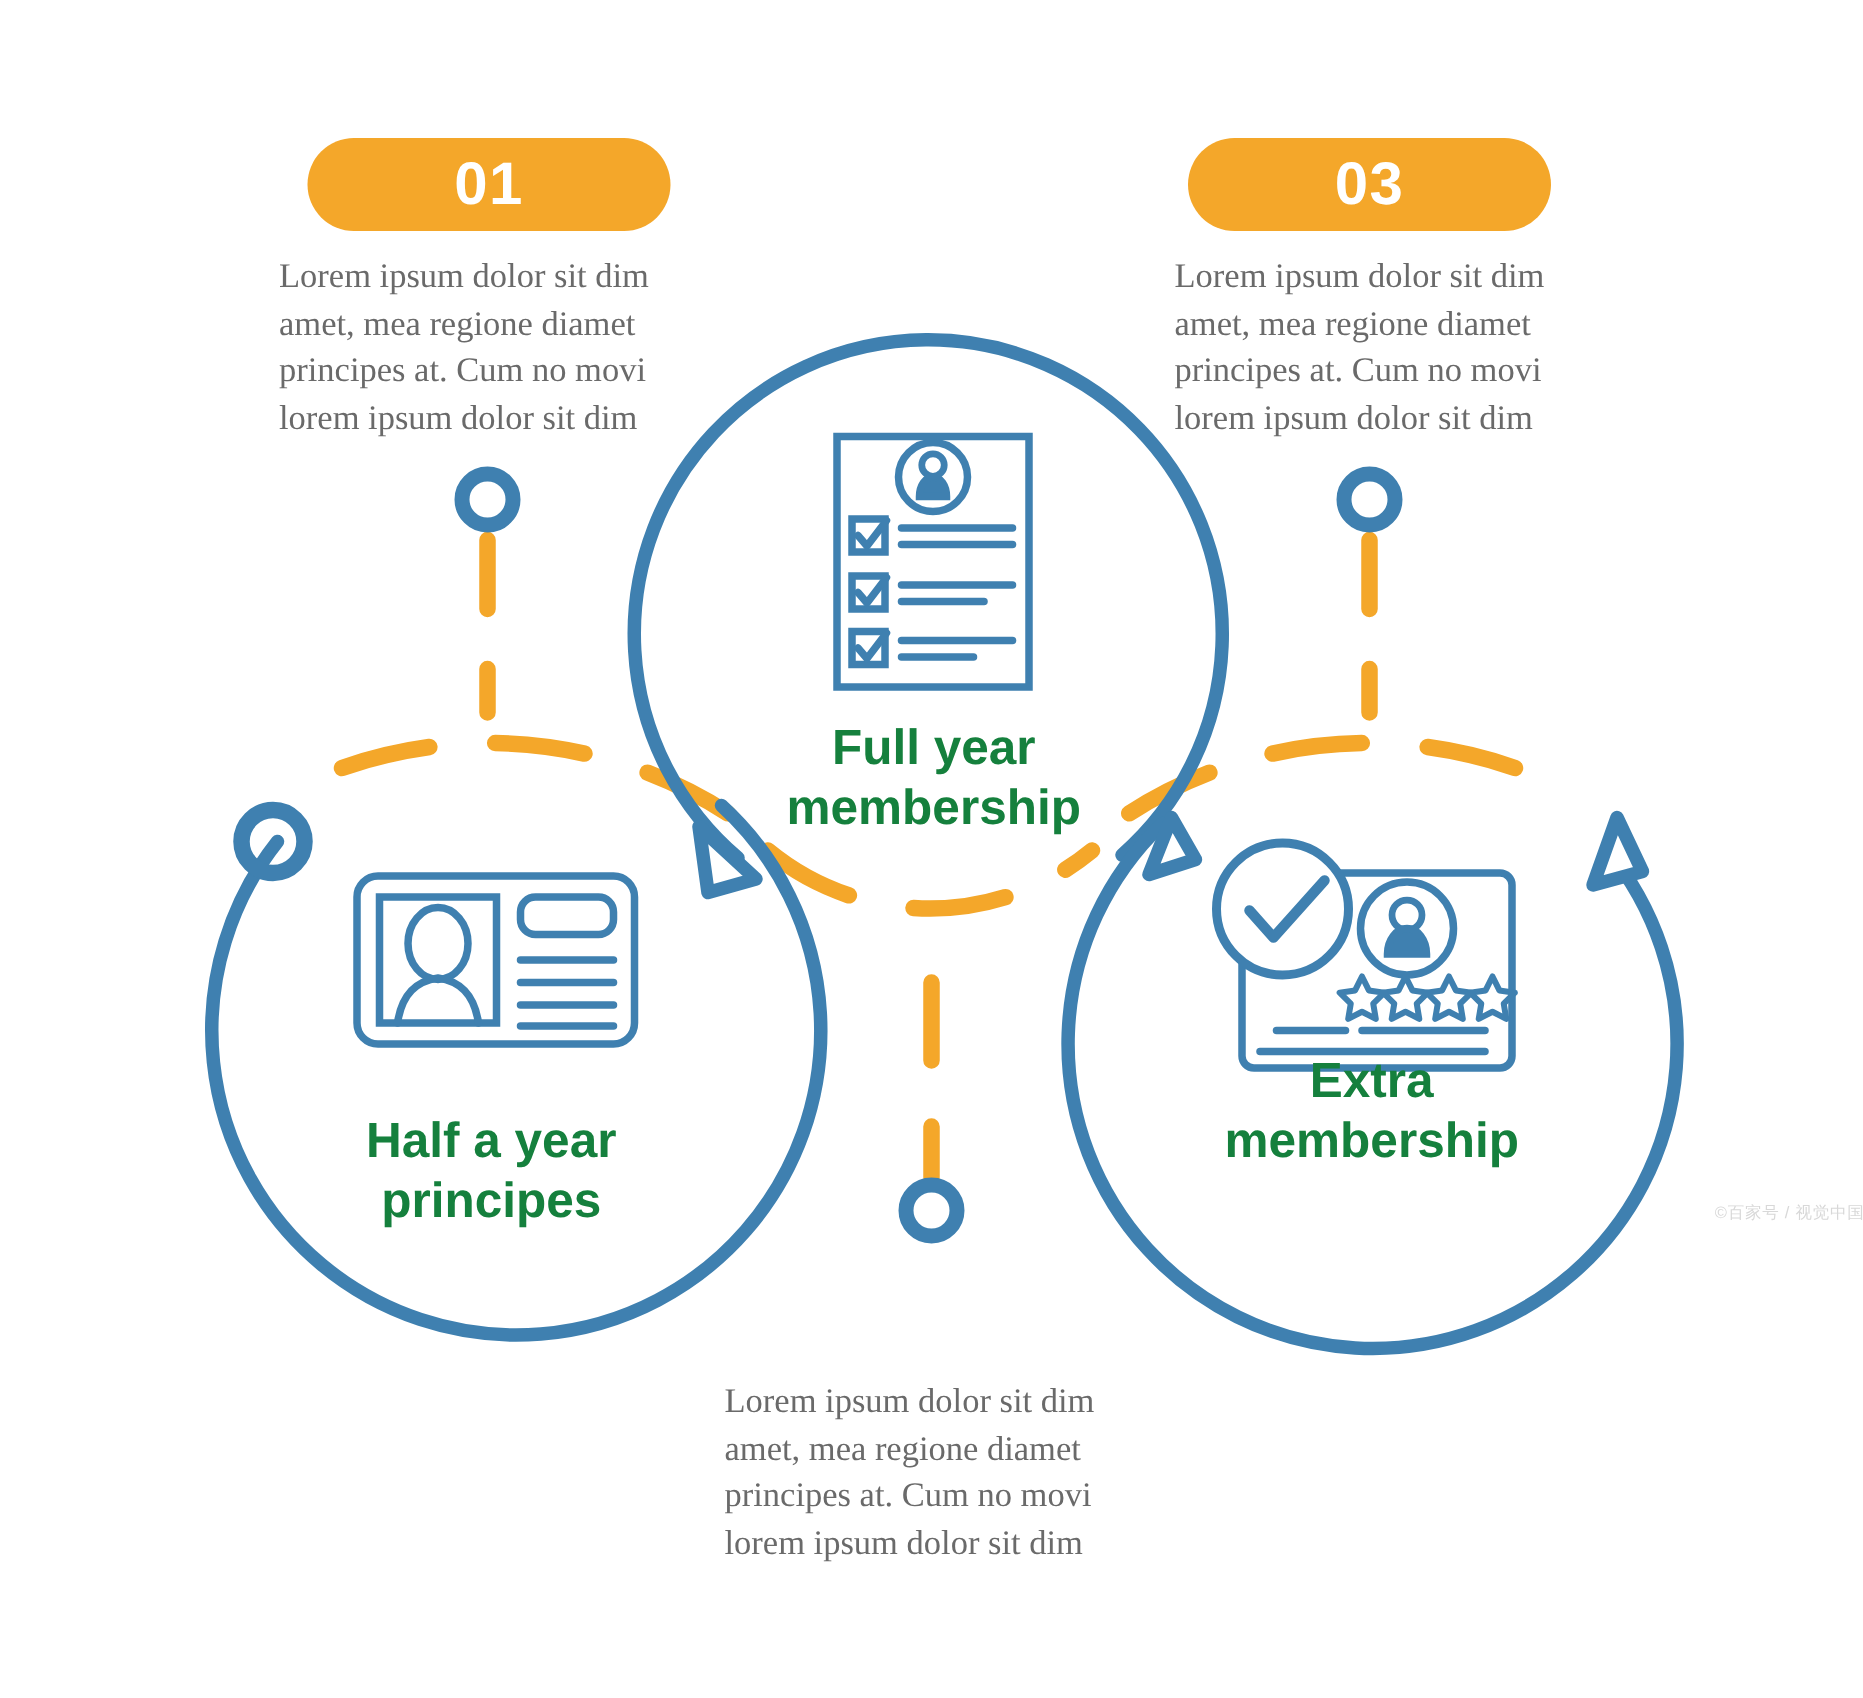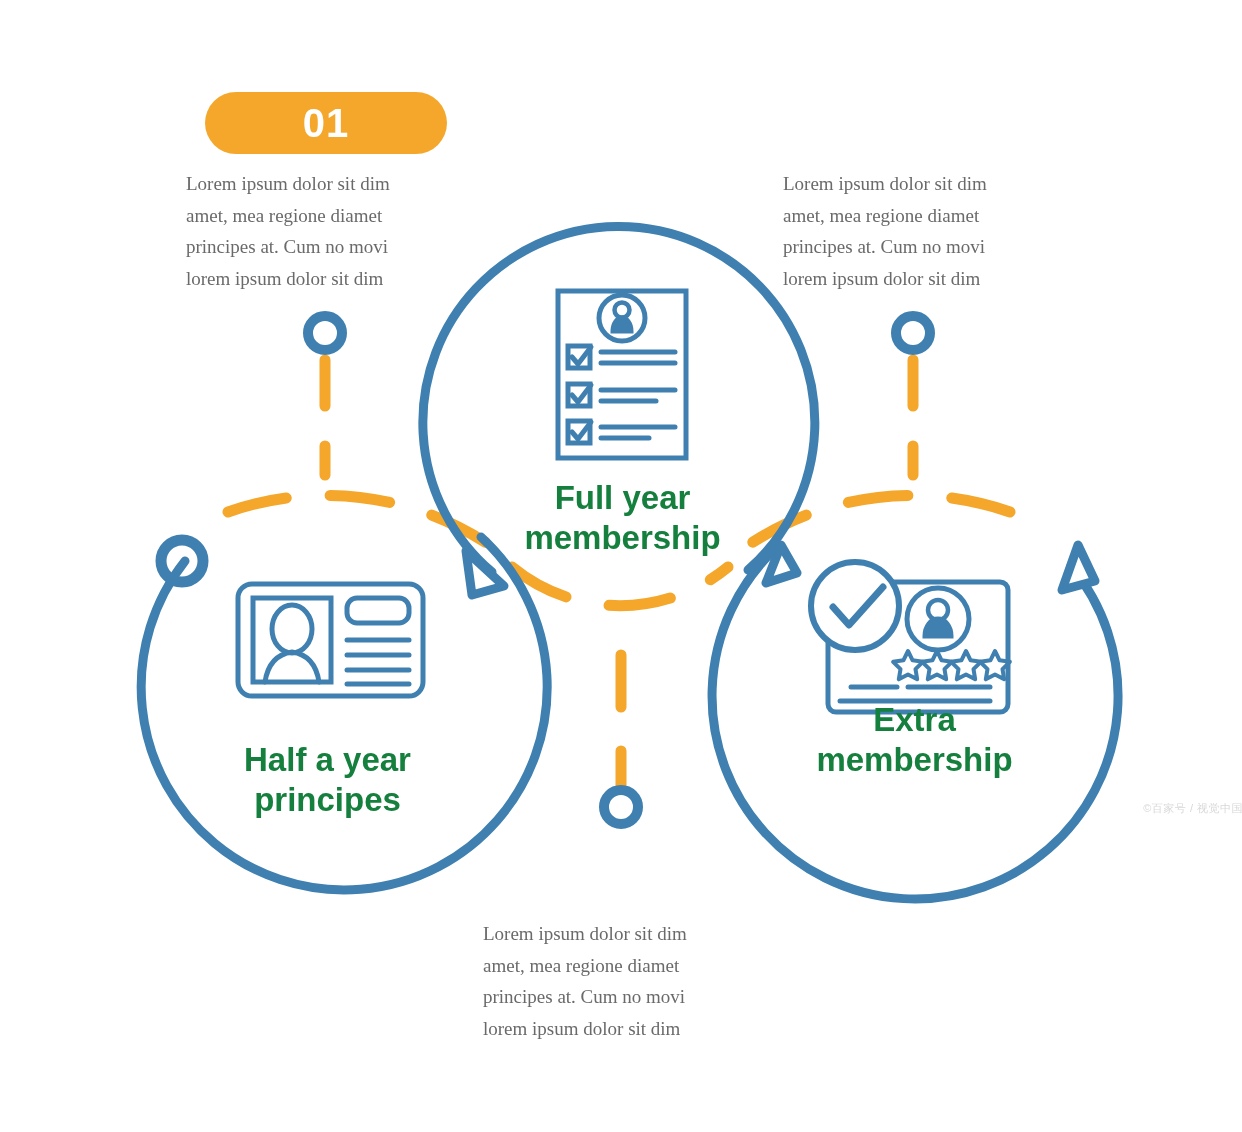--- a/index.html
+++ b/index.html
@@ -17,21 +17,21 @@
     height:62px;border-radius:31px;
     background:#f4a72a;
     color:#ffffff;
     font-size:40px;font-weight:bold;
     letter-spacing:1px;
     font-family:"Liberation Sans", sans-serif;
   }
   .body-text{
     position:absolute;
     color:#6a6a6a;
-    font-size:19px;
+    font-size:23px;
     line-height:31.5px;
     font-family:"Liberation Serif", serif;
     white-space:pre-line;
   }
   .circle-label{
     position:absolute;
     color:#15803d;
     font-weight:bold;
     font-size:33px;
     line-height:40px;
@@ -168,20 +168,21 @@
     </g>
 
   </svg>
 
   <div class="pill" id="pill-01">01</div>
   <div class="body-text" id="text-01">Lorem ipsum dolor sit dim
 amet, mea regione diamet
 principes at. Cum no movi
 lorem ipsum dolor sit dim</div>
 
+  <div class="pill" id="pill-03">03</div>
   <div class="body-text" id="text-03">Lorem ipsum dolor sit dim
 amet, mea regione diamet
 principes at. Cum no movi
 lorem ipsum dolor sit dim</div>
 
   <div class="body-text" id="text-02">Lorem ipsum dolor sit dim
 amet, mea regione diamet
 principes at. Cum no movi
 lorem ipsum dolor sit dim</div>
 

